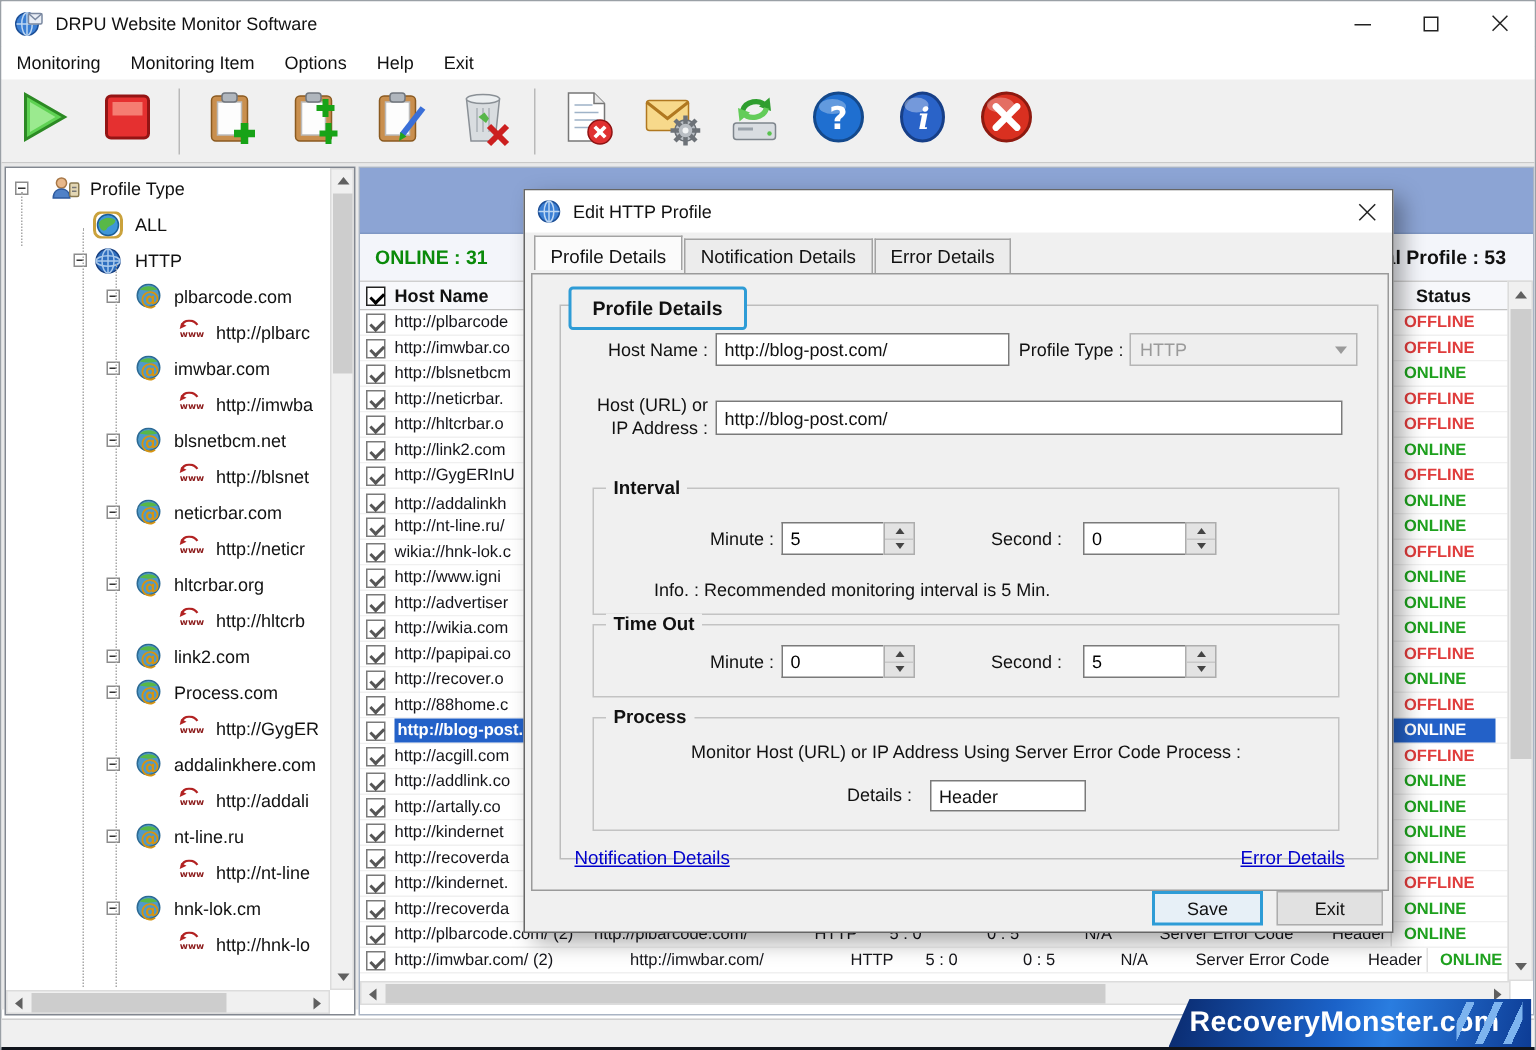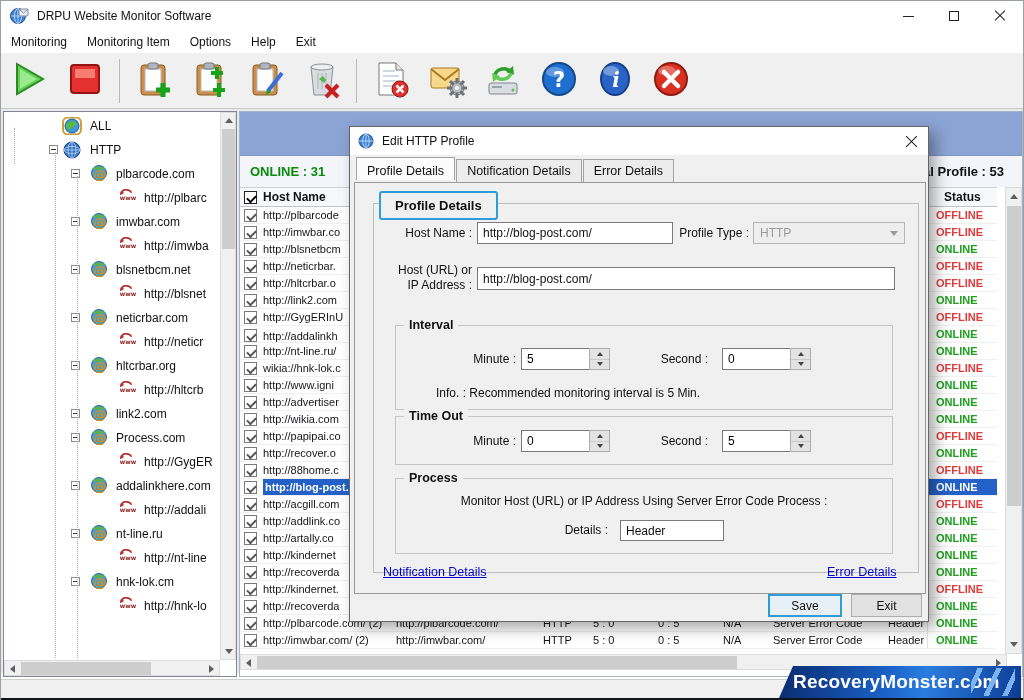--- a/index.html
+++ b/index.html
@@ -272,20 +272,31 @@
             </g>
           </svg></span>
       </div>
     </div>
 
   <div class="content-bg"></div>
 
   <div class="tree-panel">
     <div class="tree-list" id="tree-list">
         <div class="tree-row">
+          <span class="exp-box" style="left: 6px; top: 7px;"></span>
+          <span class="tree-icon" style="left: 30px; top: 3px;"><svg viewBox="0 0 20 18">
+              <circle cx="7" cy="5" r="3.4" fill="#e8b88a" stroke="#a87848"></circle>
+              <path d="M1.5 15c0-4.5 3-6 5.5-6s5.5 1.5 5.5 6z" fill="#4f81c7" stroke="#2d5a9e"></path>
+              <rect x="12.5" y="5" width="6" height="9" rx="1" fill="#e3d7b4" stroke="#8a7a50"></rect>
+              <rect x="14" y="7.5" width="3" height="1" fill="#777"></rect>
+              <rect x="14" y="10" width="3" height="1" fill="#777"></rect>
+            </svg></span>
+          <span class="tree-label" style="left: 56px;">Profile Type</span>
+        </div>
+        <div class="tree-row">
           <span class="tree-icon" style="left: 58px; top: 3px;"><svg viewBox="0 0 20 18">
               <rect x="1" y="0.5" width="18" height="17" rx="5" fill="none" stroke="#caa23c" stroke-width="2"></rect>
               <circle cx="10" cy="9" r="7" fill="#3f96d8" stroke="#1d5f96"></circle>
               <path d="M4 7c3-3 8-4 11-1-1 4-5 3-6 6-2 2-5 0-5-5z" fill="#58b847"></path>
             </svg></span>
           <span class="tree-label" style="left: 86px;">ALL</span>
         </div>
         <div class="tree-row">
           <span class="exp-box" style="left: 45px; top: 7px;"></span>
           <span class="tree-icon" style="left: 58px; top: 3px;"><svg viewBox="0 0 20 18">
@@ -1261,21 +1272,21 @@
           </div>
           <div class="cell status-cell" style="width: 70px;">
             <span class="online">ONLINE</span>
           </div>
         </div>
         <div class="grid-row">
           <div class="cell  host-cell" style="width: 150px;">
             <span class="cb"></span>
             <span class="host-text">http://imwbar.com/ (2)</span>
           </div>
-          <div class="cell " style="width: 147px;">
+          <div class="cell " style="width: 147px; margin-left: 24px;">
             <span style="padding-left: 6px;">http://imwbar.com/</span>
           </div>
           <div class="cell " style="width: 50px;">
             <span style="padding-left: 6px;">HTTP</span>
           </div>
           <div class="cell " style="width: 65px;">
             <span style="padding-left: 6px;">5 : 0</span>
           </div>
           <div class="cell " style="width: 65px;">
             <span style="padding-left: 6px;">0 : 5</span>

